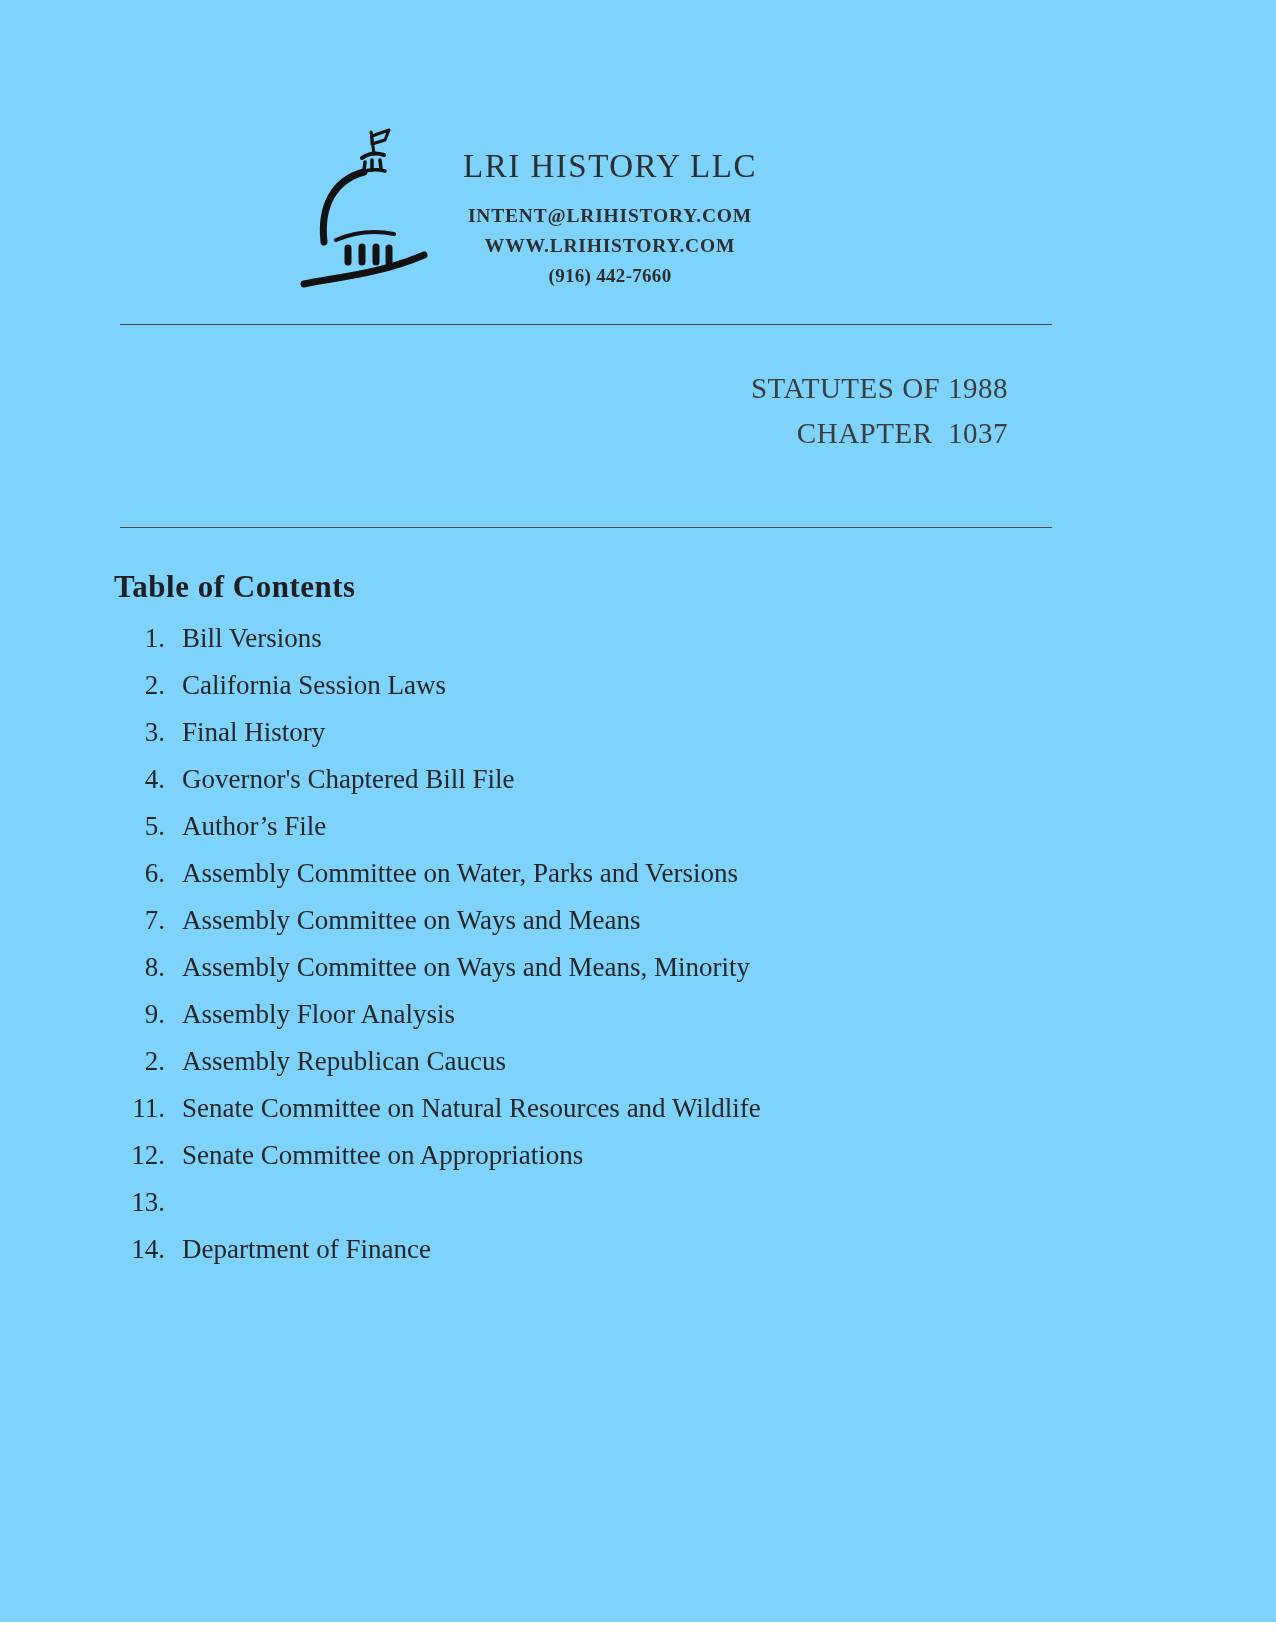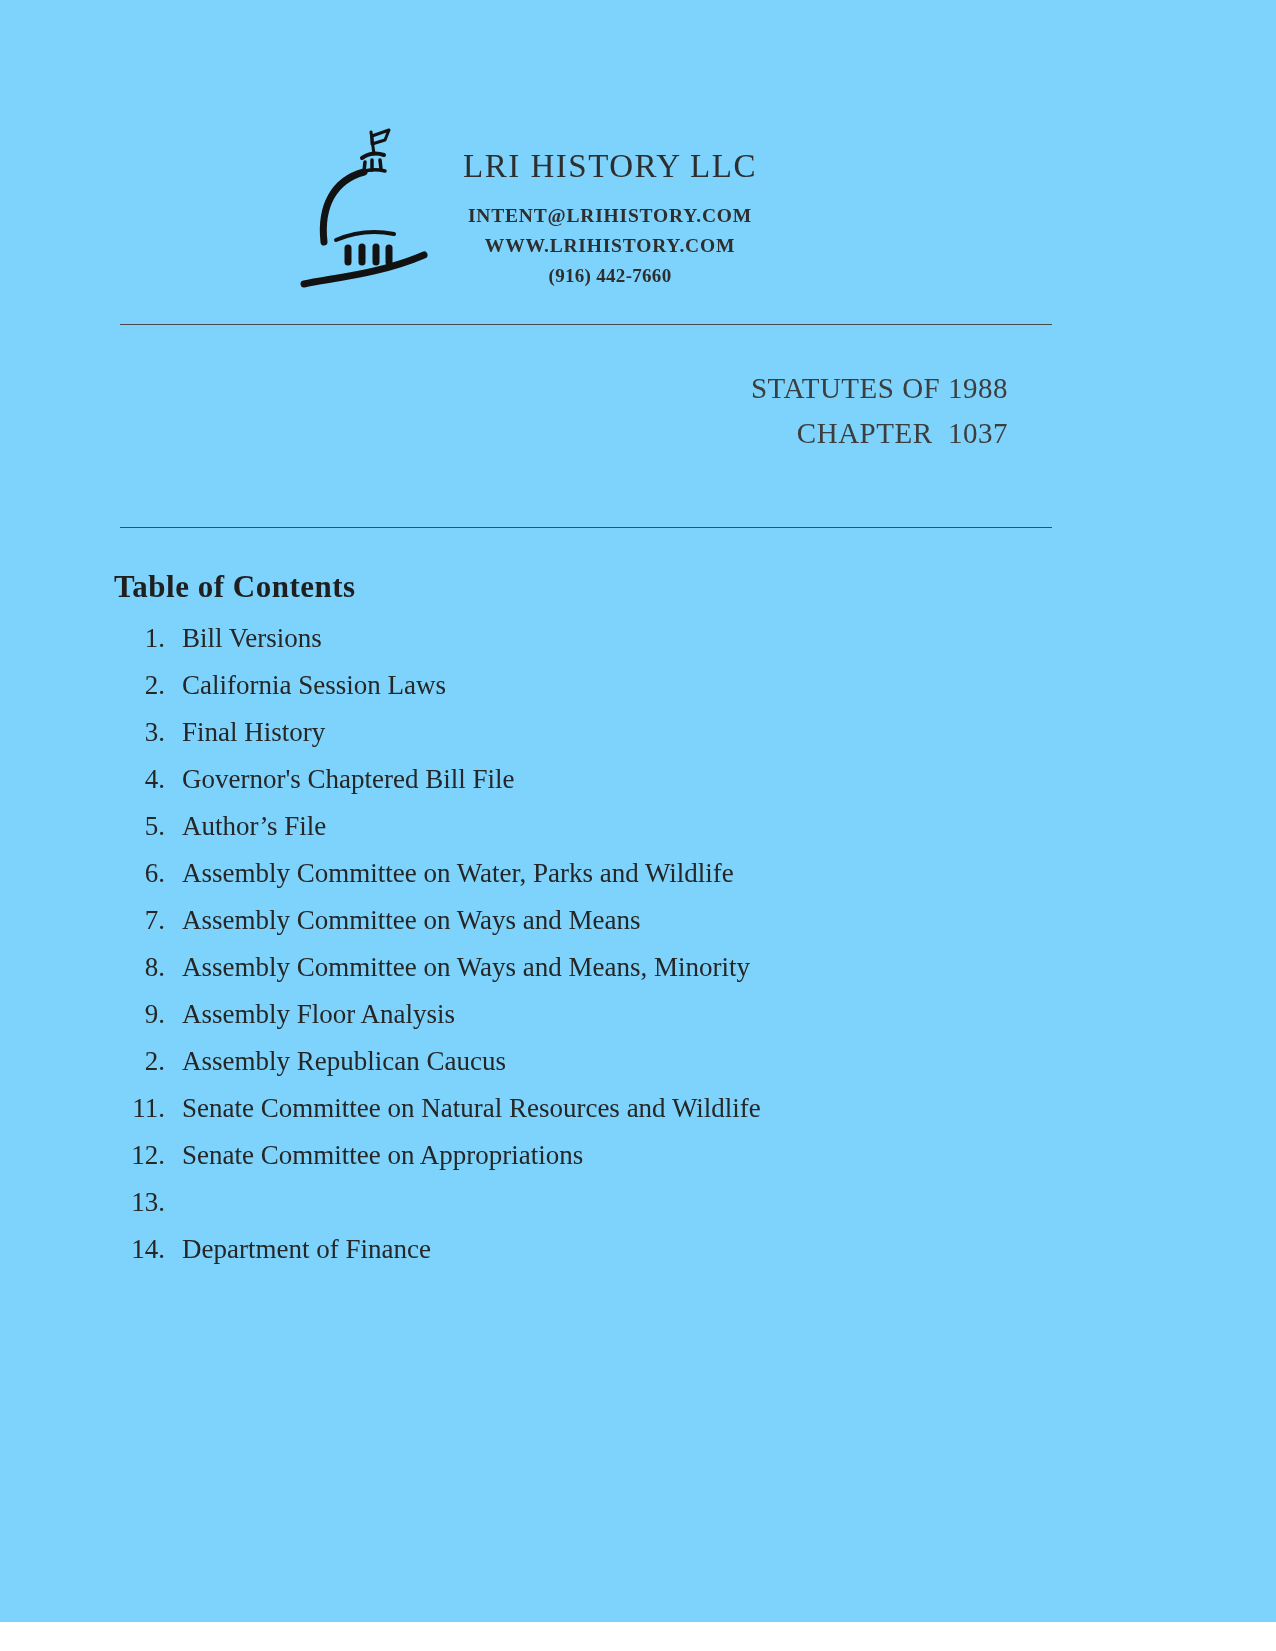--- a/index.html
+++ b/index.html
@@ -171,21 +171,21 @@
     <li class="toc-item">
       <span class="toc-num">4.</span>
       <span class="toc-label">Governor's Chaptered Bill File</span>
     </li>
     <li class="toc-item">
       <span class="toc-num">5.</span>
       <span class="toc-label">Author’s File</span>
     </li>
     <li class="toc-item">
       <span class="toc-num">6.</span>
-      <span class="toc-label">Assembly Committee on Water, Parks and Wildlife</span>
+      <span class="toc-label">Assembly Committee on Water, Parks and Versions</span>
     </li>
     <li class="toc-item">
       <span class="toc-num">7.</span>
       <span class="toc-label">Assembly Committee on Ways and Means</span>
     </li>
     <li class="toc-item">
       <span class="toc-num">8.</span>
       <span class="toc-label">Assembly Committee on Ways and Means, Minority</span>
     </li>
     <li class="toc-item">

